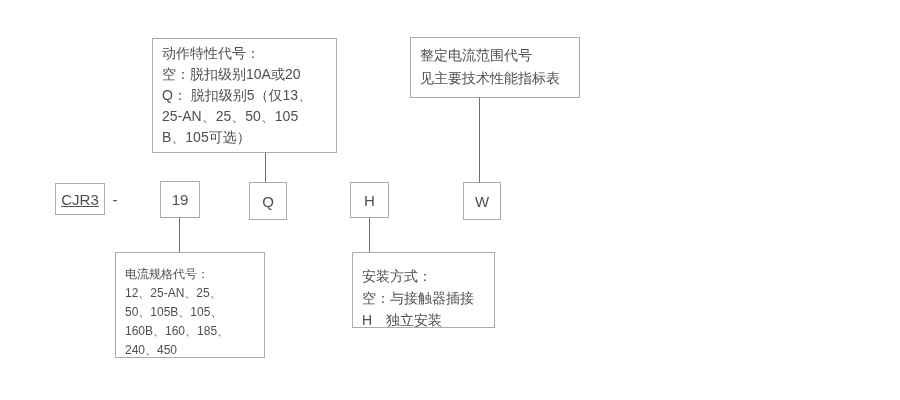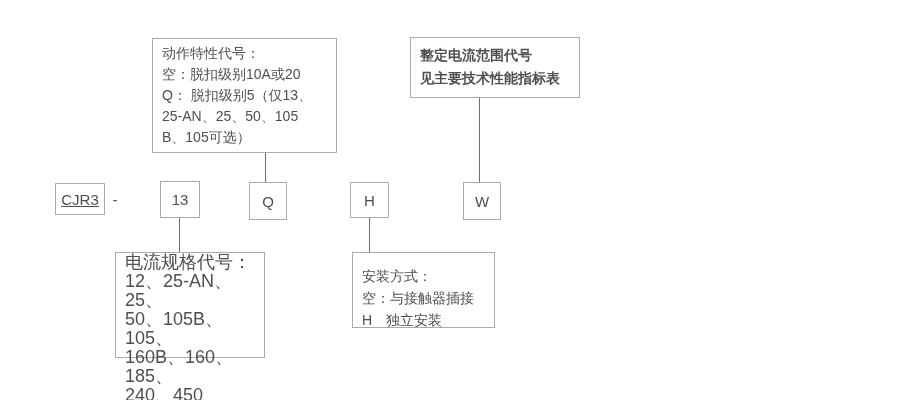--- a/index.html
+++ b/index.html
@@ -29,28 +29,27 @@
     left: 120px; top: 38px;
     width: 185px; height: 115px;
     padding: 4px 9px;
     line-height: 21px;
   }
   .callout-range {
     left: 378px; top: 37px;
     width: 170px; height: 61px;
     padding: 6px 9px;
     line-height: 23px;
-    font-weight: bold;
   }
   .callout-spec {
     left: 83px; top: 252px;
     width: 150px; height: 106px;
-    padding: 0 9px;
+    padding: 12px 9px;
     line-height: 19px;
-    font-size: 18px;
+    font-size: 12px;
   }
   .callout-mount {
     left: 320px; top: 252px;
     width: 143px; height: 76px;
     padding: 12px 9px;
     line-height: 22px;
   }
   .code-box {
     position: absolute;
     box-sizing: border-box;
@@ -108,21 +107,21 @@
 240、450</div>
 
   <div class="callout callout-mount">安装方式：
 空：与接触器插接
 H　独立安装</div>
 
   <div class="code-box box-series">CJR3</div>
 
   <div class="separator">-</div>
 
-  <div class="code-box box-spec">13</div>
+  <div class="code-box box-spec">19</div>
 
   <div class="code-box box-action">Q</div>
 
   <div class="code-box box-mount">H</div>
 
   <div class="code-box box-range">W</div>
 
   <div class="connector conn-q"></div>
 
   <div class="connector conn-w"></div>

